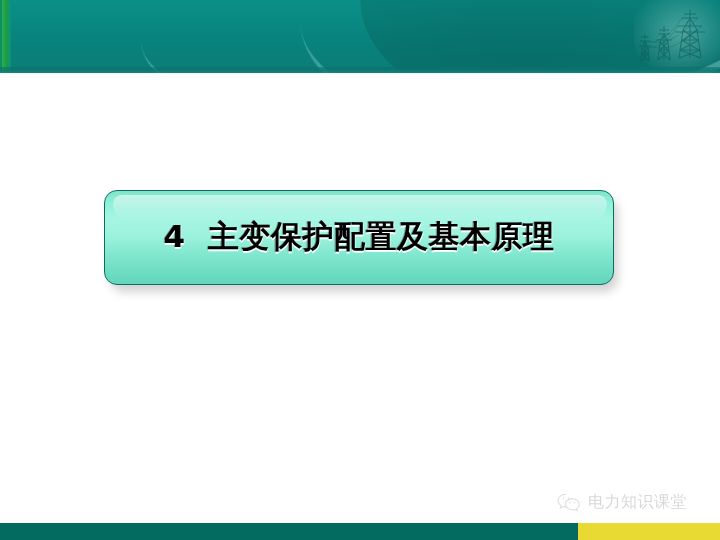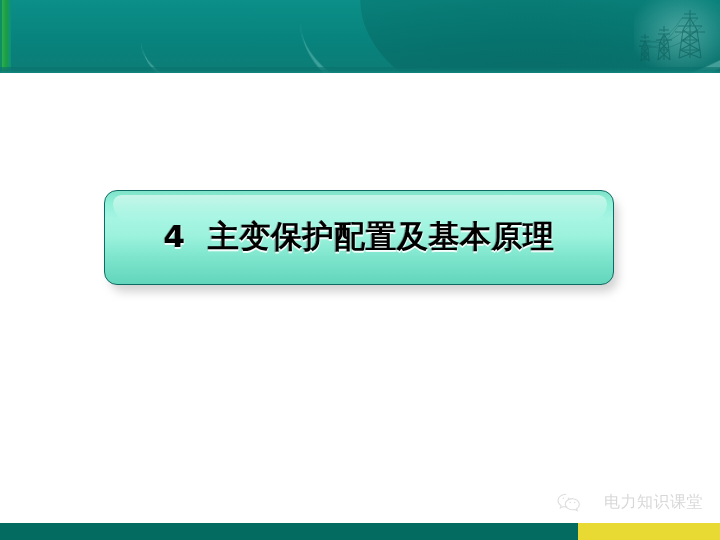--- a/index.html
+++ b/index.html
@@ -227,21 +227,21 @@
 
   
   #watermark {
     position: absolute;
     left: 556px;
     top: 487px;
     width: 152px;
     height: 30px;
     display: flex;
     align-items: center;
-    gap: 22px;
+    gap: 6px;
     opacity: 0.55;
   }
   #watermark-icon {
     width: 26px;
     height: 22px;
     flex: 0 0 auto;
   }
   #watermark-text {
     font-family: "DejaVu Sans", "Liberation Sans", sans-serif;
     font-size: 16px;

